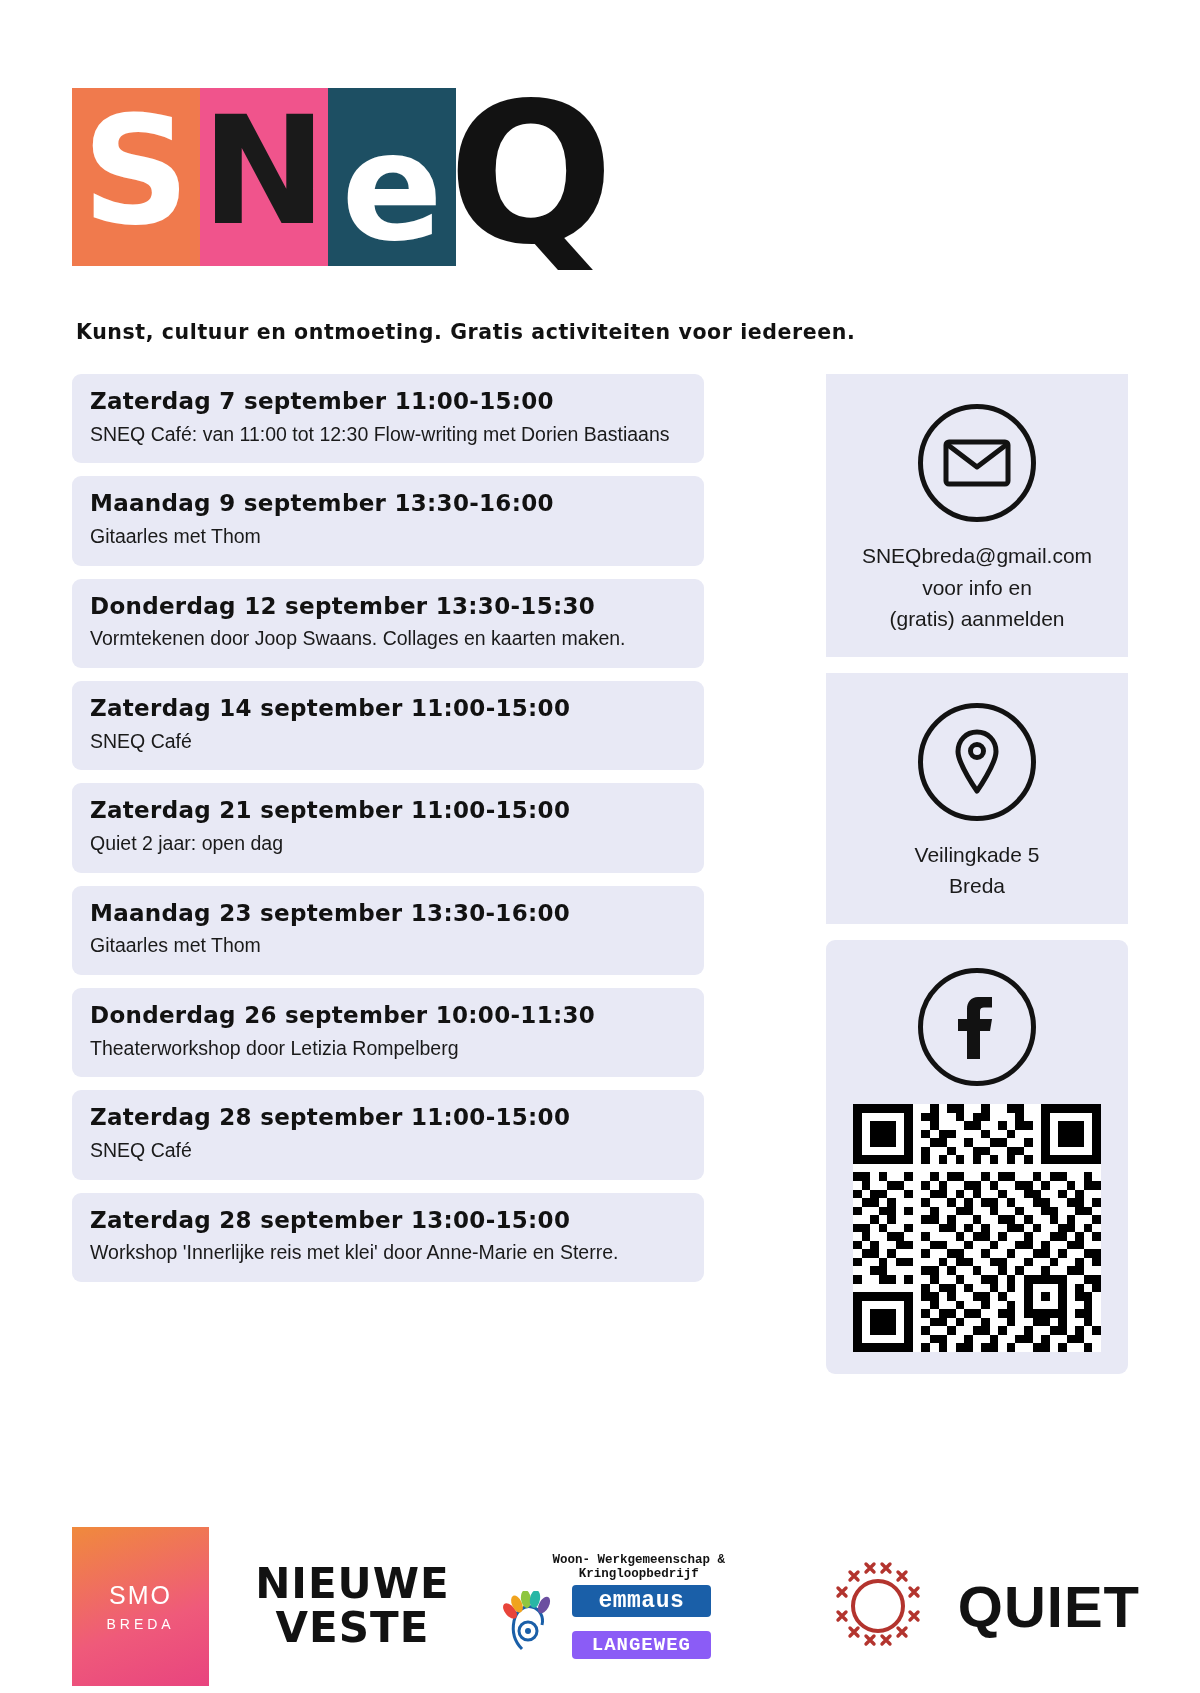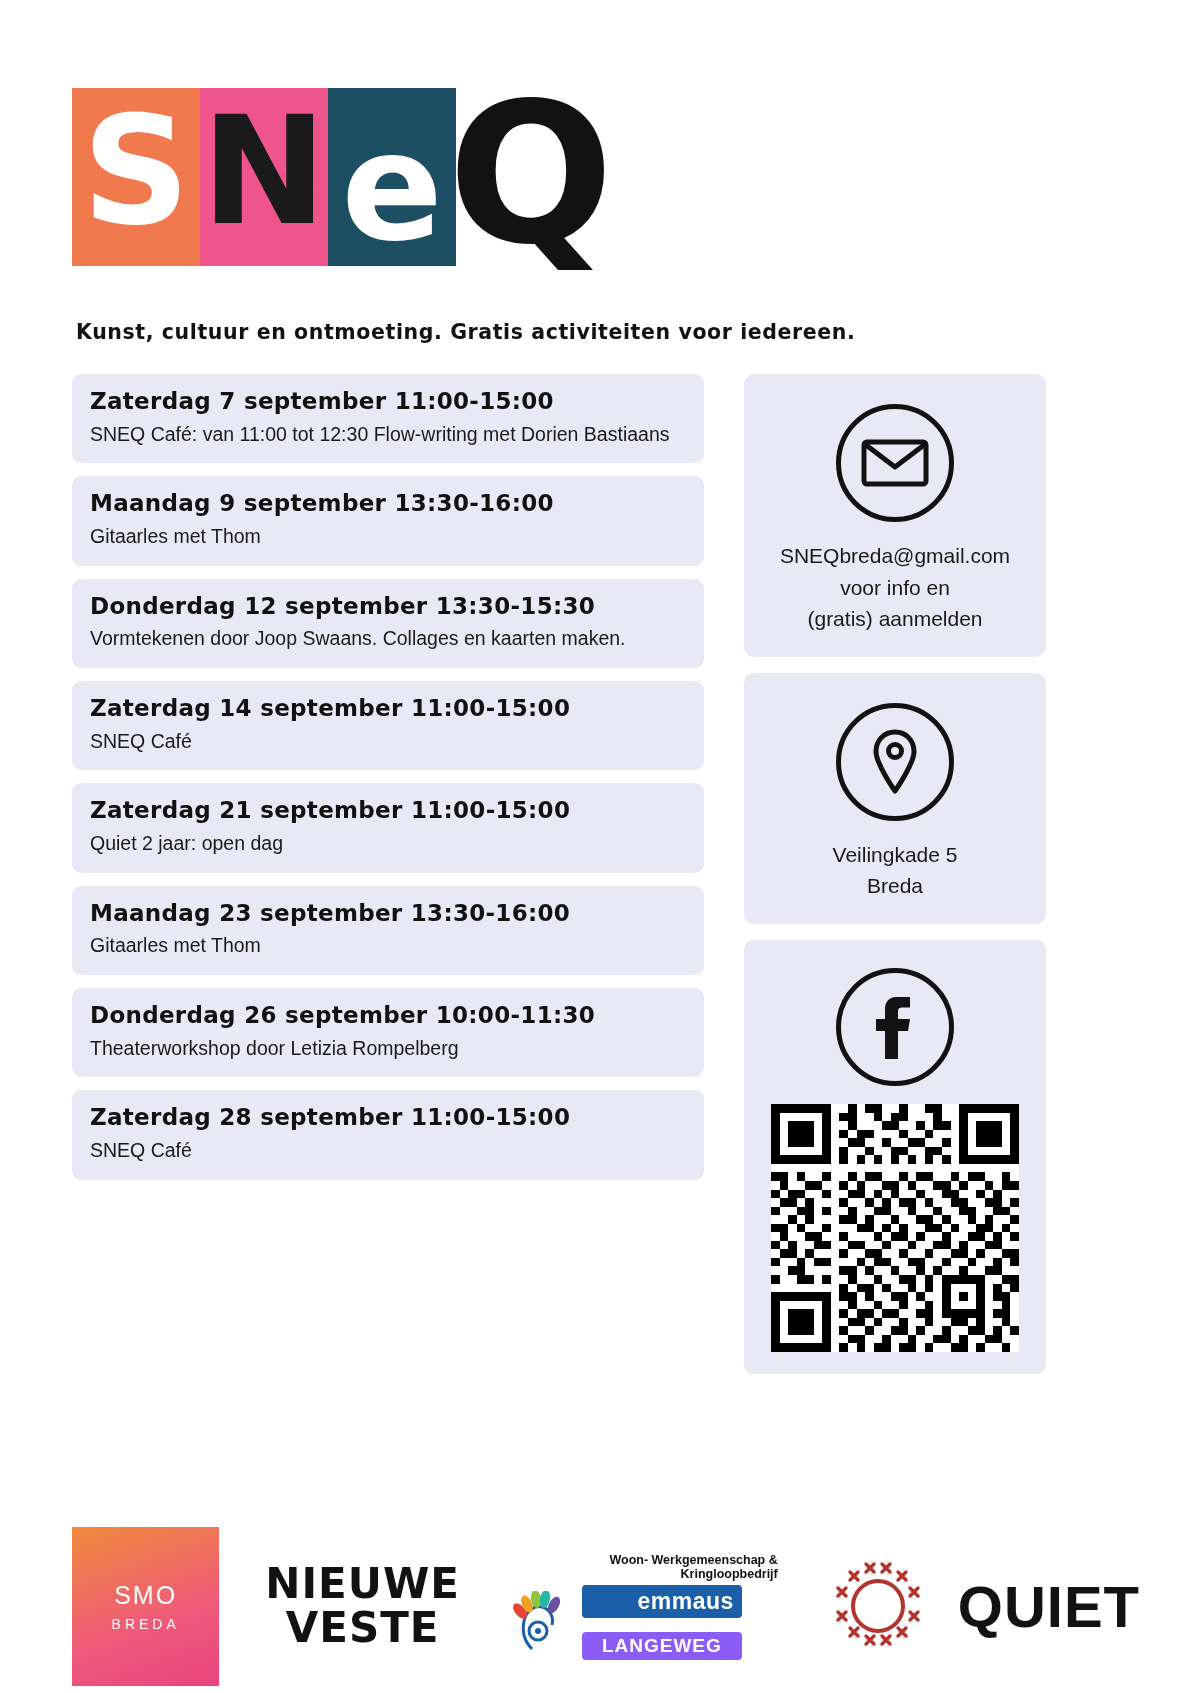--- a/index.html
+++ b/index.html
@@ -87,20 +87,21 @@
     color: #121212;
     margin-top: 30px;
     margin-left: 4px;
   }
 
   
   .columns {
     display: flex;
     gap: 16px;
     margin-top: 30px;
+    justify-content: space-between;
   }
   .col-left {
     width: 632px;
     flex: 0 0 632px;
   }
   .col-right {
     width: 302px;
     flex: 0 0 302px;
     margin-left: 24px;
   }
@@ -122,21 +123,21 @@
   .event-desc {
     font-family: "Liberation Sans", sans-serif;
     font-size: 19.5px;
     color: #1a1a1a;
     line-height: 1.32;
     margin-top: 6px;
   }
 
   .info-card {
     background: #e8e9f5;
-    border-radius: 10px;
+    border-radius: 0;
     padding: 24px 16px 22px 16px;
     margin-bottom: 16px;
     text-align: center;
   }
   .icon-circle {
     width: 118px;
     height: 118px;
     border: 5px solid #121212;
     border-radius: 50%;
     margin: 6px auto 18px auto;
@@ -193,22 +194,22 @@
     font-weight: bold;
     font-size: 42px;
     line-height: 1.05;
     letter-spacing: 1px;
     color: #121212;
     text-align: center;
   }
 
   .emmaus {
     margin-left: 50px;
-    text-align: right;
-    font-family: Liberation Sans, sans-serif;
+    text-align: center;
+    font-family: Liberation Mono, monospace;
   }
   .emmaus-top {
     font-size: 12.5px;
     font-weight: bold;
     color: #121212;
     margin-bottom: 4px;
   }
   .emmaus-row { display: flex; align-items: center; gap: 8px; }
   .emmaus-badge {
     background: #1a5fa8;
@@ -305,20 +306,24 @@
       <div class="event">
         <div class="event-title">Donderdag 26 september 10:00-11:30</div>
         <div class="event-desc">Theaterworkshop door Letizia Rompelberg</div>
       </div>
 
       <div class="event">
         <div class="event-title">Zaterdag 28 september 11:00-15:00</div>
         <div class="event-desc">SNEQ Café</div>
       </div>
 
+      <div class="event">
+        <div class="event-title">Zaterdag 28 september 13:00-15:00</div>
+        <div class="event-desc">Workshop 'Innerlijke reis met klei' door Anne-Marie en Sterre.</div>
+      </div>
 
     </div>
 
     <div class="col-right">
 
       <div class="info-card">
         <div class="icon-circle">
           <svg width="68" height="48" viewBox="0 0 68 48" aria-hidden="true">
             <rect x="3" y="3" width="62" height="42" rx="3" fill="none" stroke="#121212" stroke-width="5"></rect>
             <path d="M5 6 L34 28 L63 6" fill="none" stroke="#121212" stroke-width="5" stroke-linecap="round" stroke-linejoin="round"></path>

